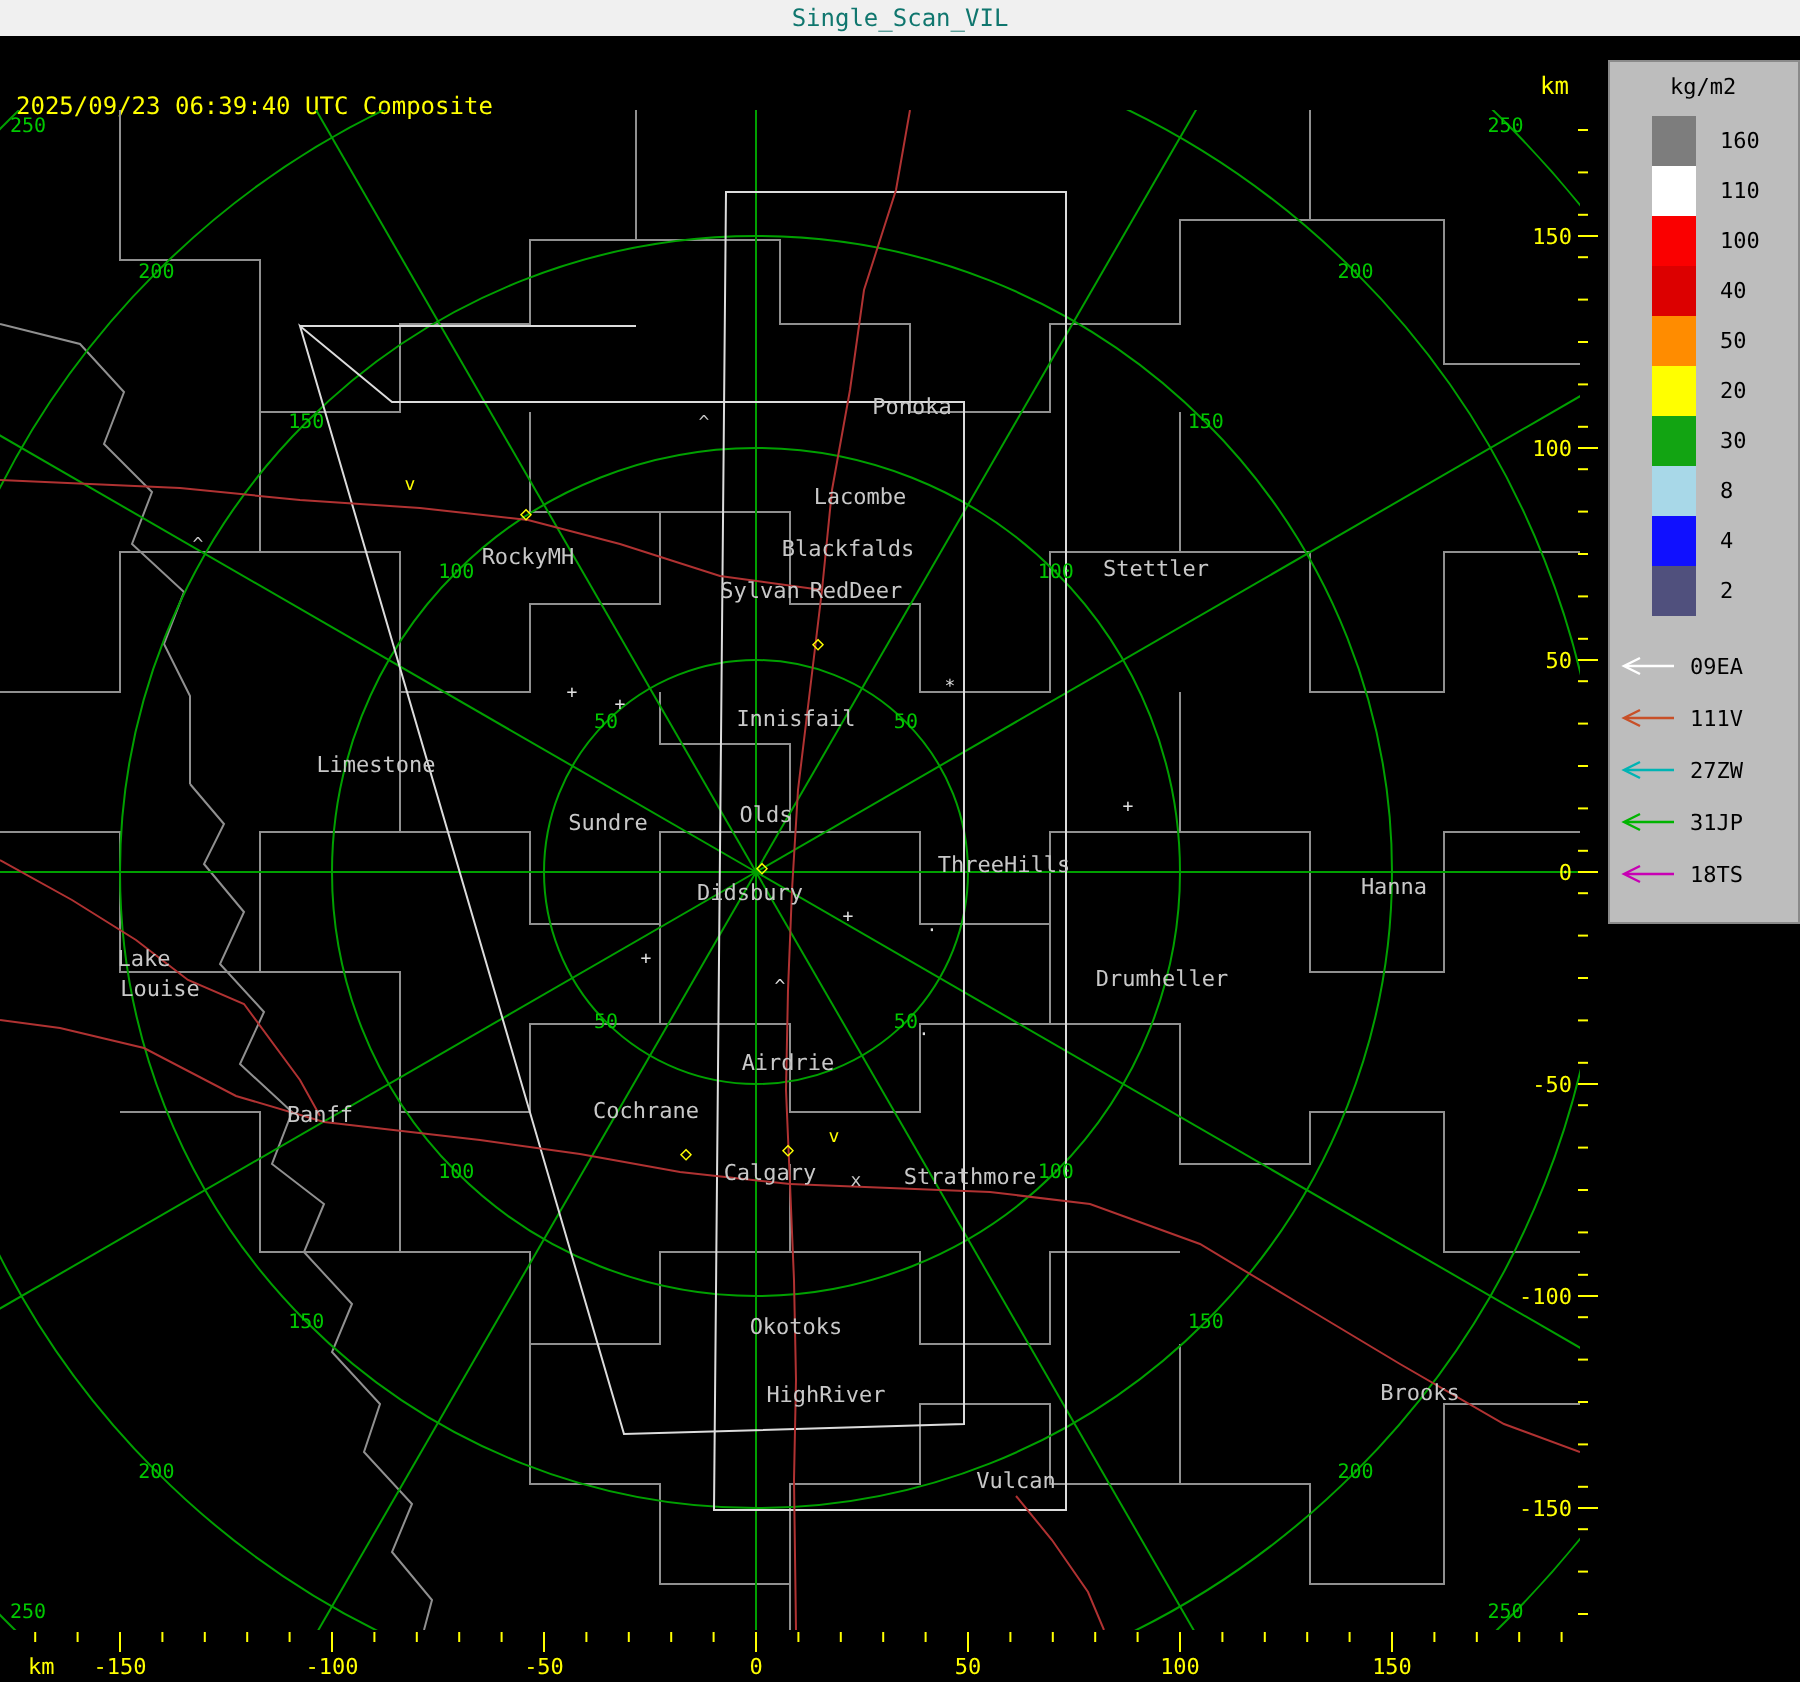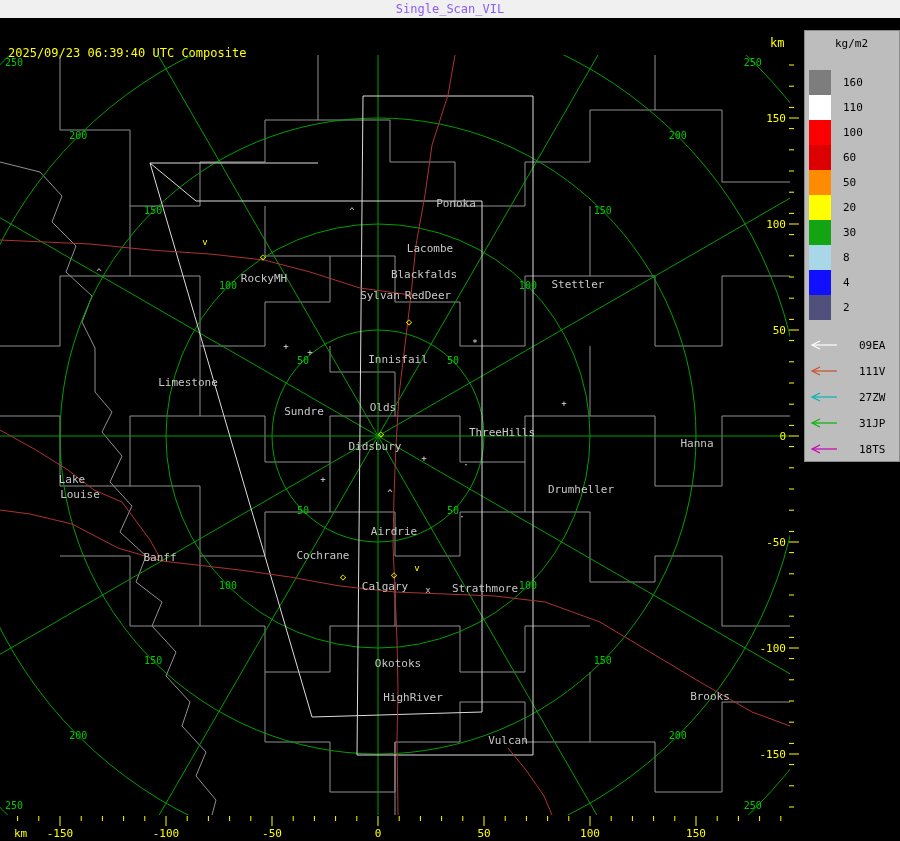--- a/index.html
+++ b/index.html
@@ -1,29 +1,29 @@
 <!DOCTYPE html>
 <html><head>
 <meta charset="utf-8">
 <style>
   html,body{margin:0;padding:0;background:#000;}
   body{width:900px;height:841px;position:relative;overflow:hidden;
        font-family:"DejaVu Sans Mono",monospace;}
   .titlebar{position:absolute;top:0;left:0;width:900px;height:18px;background:#f0f0f0;
-            color:#8b5cf6;font-size:12px;line-height:18px;text-align:center;}
+            color:#0f766e;font-size:12px;line-height:18px;text-align:center;}
   .header-line{position:absolute;top:46px;left:8px;color:#ffff00;font-size:12px;white-space:pre;}
   .yaxis-unit{position:absolute;top:36px;left:770px;color:#ffff00;font-size:12px;}
   #map-svg{position:absolute;top:0;left:0;}
   .panel{position:absolute;left:804px;top:30px;width:94px;height:430px;background:#bdbdbd;
          border:1px solid #8a8a8a;}
-  .panel-title{color:#000;font-size:11px;margin:6px 0 20px 30px;}
-  .sw-row{display:flex;align-items:center;height:25px;margin-left:4px;}
+  .panel-title{color:#000;font-size:11px;margin:6px 0 8px 30px;}
+  .sw-row{display:flex;align-items:center;height:25px;margin-left:21px;}
   .sw{width:22px;height:25px;flex:0 0 22px;}
   .sw-label{margin-left:12px;font-size:11px;color:#000;}
-  .site-row{display:flex;align-items:center;height:26px;margin-left:3px;gap:14px;}
+  .site-row{display:flex;align-items:center;height:26px;margin-left:3px;}
   .site-label{margin-left:5px;font-size:11px;color:#000;}
   #legend-sites{margin-top:12px;}
 </style>
 </head>
 <body>
 
 <div class="titlebar">Single_Scan_VIL</div>
 
 <div class="header-line">2025/09/23 06:39:40 UTC Composite</div>
 
@@ -273,21 +273,21 @@
       <div class="sw-row">
         <span class="sw" style="background:#ffffff"></span>
         <span class="sw-label">110</span>
       </div>
       <div class="sw-row">
         <span class="sw" style="background:#fa0000"></span>
         <span class="sw-label">100</span>
       </div>
       <div class="sw-row">
         <span class="sw" style="background:#dc0000"></span>
-        <span class="sw-label">60</span>
+        <span class="sw-label">40</span>
       </div>
       <div class="sw-row">
         <span class="sw" style="background:#ff8c00"></span>
         <span class="sw-label">50</span>
       </div>
       <div class="sw-row">
         <span class="sw" style="background:#ffff00"></span>
         <span class="sw-label">20</span>
       </div>
       <div class="sw-row">

